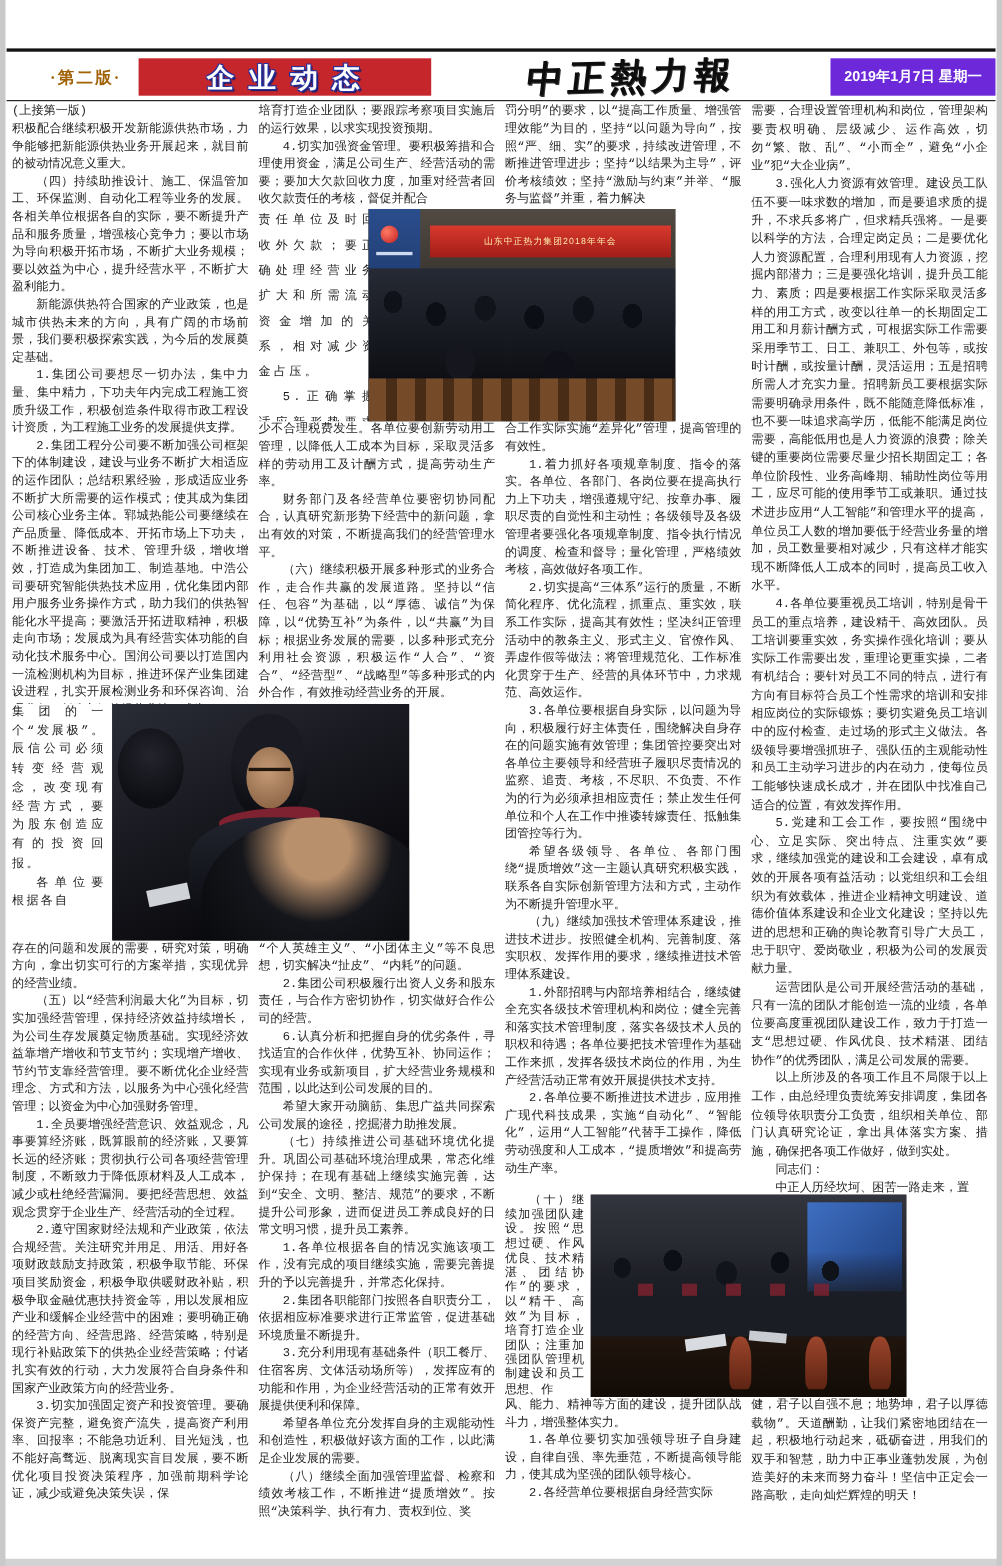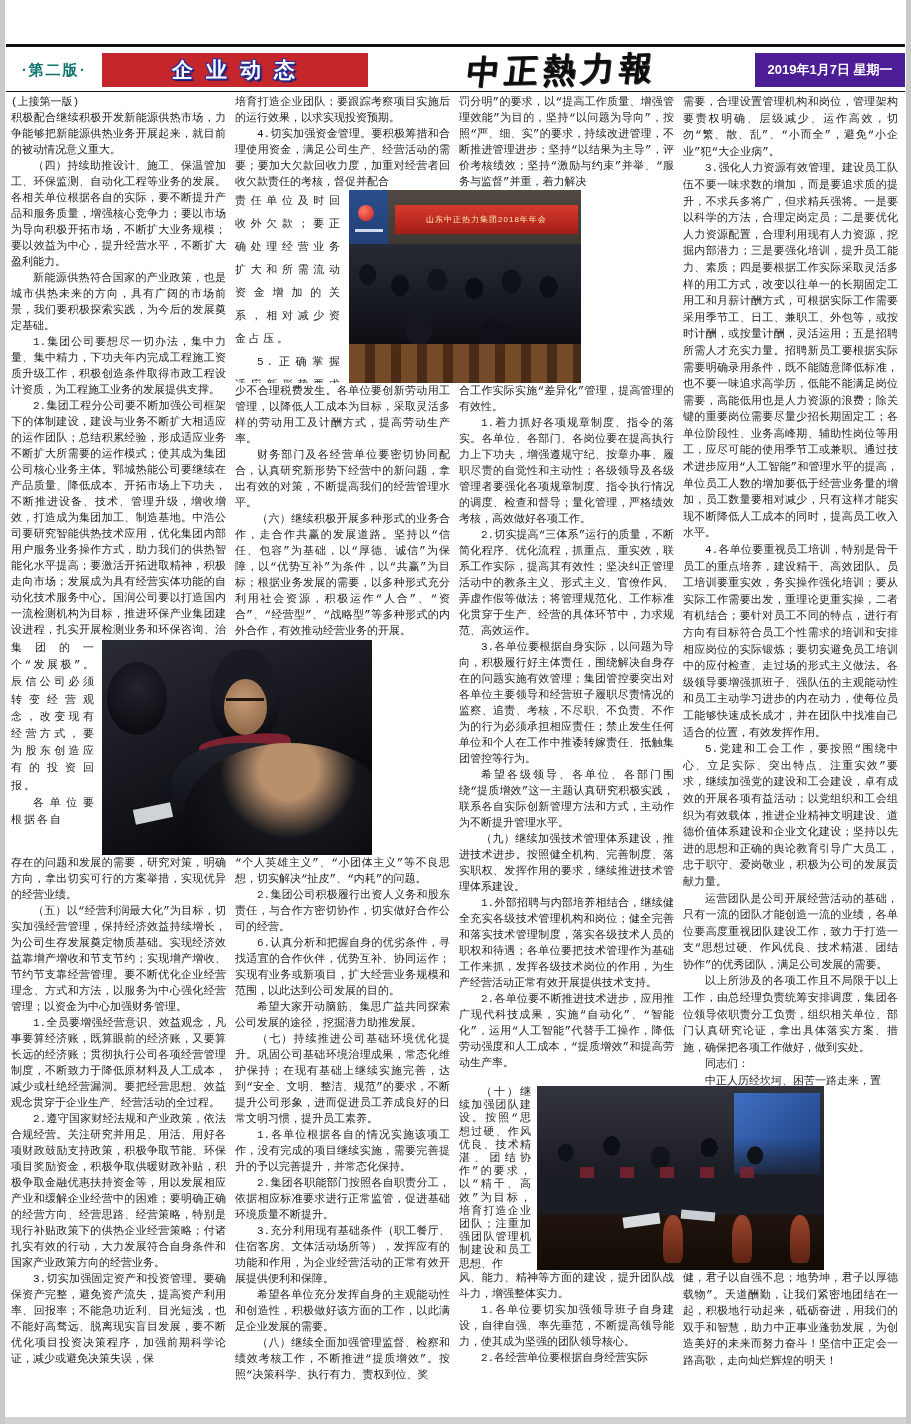--- a/index.html
+++ b/index.html
@@ -4,29 +4,29 @@
 <style>
   html,body{margin:0;padding:0;background:#c6c6c6;}
   .page{position:relative;width:911px;height:1424px;background:#fff;margin:0 auto;overflow:hidden;
         box-shadow:inset 5px 0 0 #c9c9c9, inset -5px 0 0 #c9c9c9, inset 0 -7px 0 #d2d2d2;
         font-family:"Liberation Serif","DejaVu Serif",serif;color:#1c1c1c;}
   
   .mast{padding-top:44px;}
   .topline{height:3px;background:#111;margin:0 6px;}
   .banner-row{display:flex;align-items:stretch;height:34px;margin:6px 6px 0 6px;}
   .edition{width:96px;display:flex;align-items:center;justify-content:center;
-           color:#0f766e;font-weight:bold;font-size:15px;letter-spacing:2px;font-family:Liberation Serif, serif;}
+           color:#a16207;font-weight:bold;font-size:15px;letter-spacing:2px;font-family:Liberation Serif, serif;margin-left:24px;}
   .section-box{width:256px;background:#c5262b;display:flex;align-items:center;justify-content:center;
-           color:#fff;font-weight:bold;font-size:21px;letter-spacing:13px;padding-left:10px;
+           color:#fff;font-weight:bold;font-size:25px;letter-spacing:13px;padding-left:10px;
            font-family:"Liberation Sans",sans-serif;
            text-shadow:1px 1px 0 #27309c,-1px -1px 0 #27309c,1px -1px 0 #27309c,-1px 1px 0 #27309c,2px 2px 1px #111d6e;}
   .mast-center{flex:1;display:flex;align-items:center;justify-content:center;}
   .paper-name{font-size:33px;font-weight:900;letter-spacing:5px;color:#0d0d0d;
            transform:skewX(-8deg) rotate(-1.5deg);text-shadow:1px 1px 0 #333;}
-  .date-box{width:150px;background:#4c1d95;display:flex;align-items:center;justify-content:center;
+  .date-box{width:150px;background:#6d28d9;display:flex;align-items:center;justify-content:center;
            color:#fff;font-weight:bold;font-size:13px;font-family:"Liberation Sans",sans-serif;}
   .rule{height:1px;background:#111;margin:4px 6px 0 6px;}
   
   .content{display:flex;gap:9px;padding:2px 13px 0 11px;}
   .col{width:215px;flex:none;}
   .seg{overflow:hidden;}
   .para{margin:0;font-size:11px;line-height:16px;text-align:justify;text-indent:2em;
         word-break:break-all;color:#1e1e1e;font-family:Liberation Mono, monospace;}
   .para.cont{text-indent:0;}
   .col4 .para{line-height:16.6px;}
@@ -38,21 +38,21 @@
   .h215{height:215px}.h703{height:703px}.h992{height:992px}.h184{height:184px}
   .s85{width:85px}.s108{width:108px}.s72{width:72px}.s40{width:40px}.s68{width:68px}
   .s85 .para{line-height:17.2px;letter-spacing:2px;}
   .s108 .para{line-height:23px;letter-spacing:3px;}
   .s72 .para{line-height:16.4px;letter-spacing:1px;}
   .s40 .para{line-height:13.4px;letter-spacing:0;}
   .s68 .para{line-height:16.5px;letter-spacing:1.5px;}
   .s72.tight .para{line-height:13.2px;letter-spacing:0;}
   
   .photo{position:absolute;overflow:hidden;background:#17181d;}
-  #photo1{left:349px;top:190px;width:232px;height:193px;text-decoration:underline;}
+  #photo1{left:335px;top:190px;width:279px;height:193px;text-decoration:underline;}
   .p1-wall{position:absolute;inset:0 0 45% 0;background:linear-gradient(#514a43,#2c2723);}
   .p1-blue{position:absolute;left:0;top:0;width:17%;height:60%;background:linear-gradient(#2a4d8c,#1a3260);}
   .p1-logo{position:absolute;left:4%;top:8%;width:16px;height:16px;border-radius:50%;
            background:radial-gradient(circle at 35% 35%,#ff7a64,#bf1f1f);}
   .p1-logotx{position:absolute;left:2.5%;top:20%;width:12%;height:3px;background:#cfd9ef;}
   .p1-banner{position:absolute;left:20%;top:8%;right:1.5%;height:15%;
            background:linear-gradient(#d8392e,#a31d18);color:#ffe9a8;font-size:8px;line-height:1;
            display:flex;align-items:center;justify-content:center;letter-spacing:1px;white-space:nowrap;
            font-family:"Liberation Sans",sans-serif;}
   .p1-crowd{position:absolute;left:0;right:0;top:28%;bottom:0;

